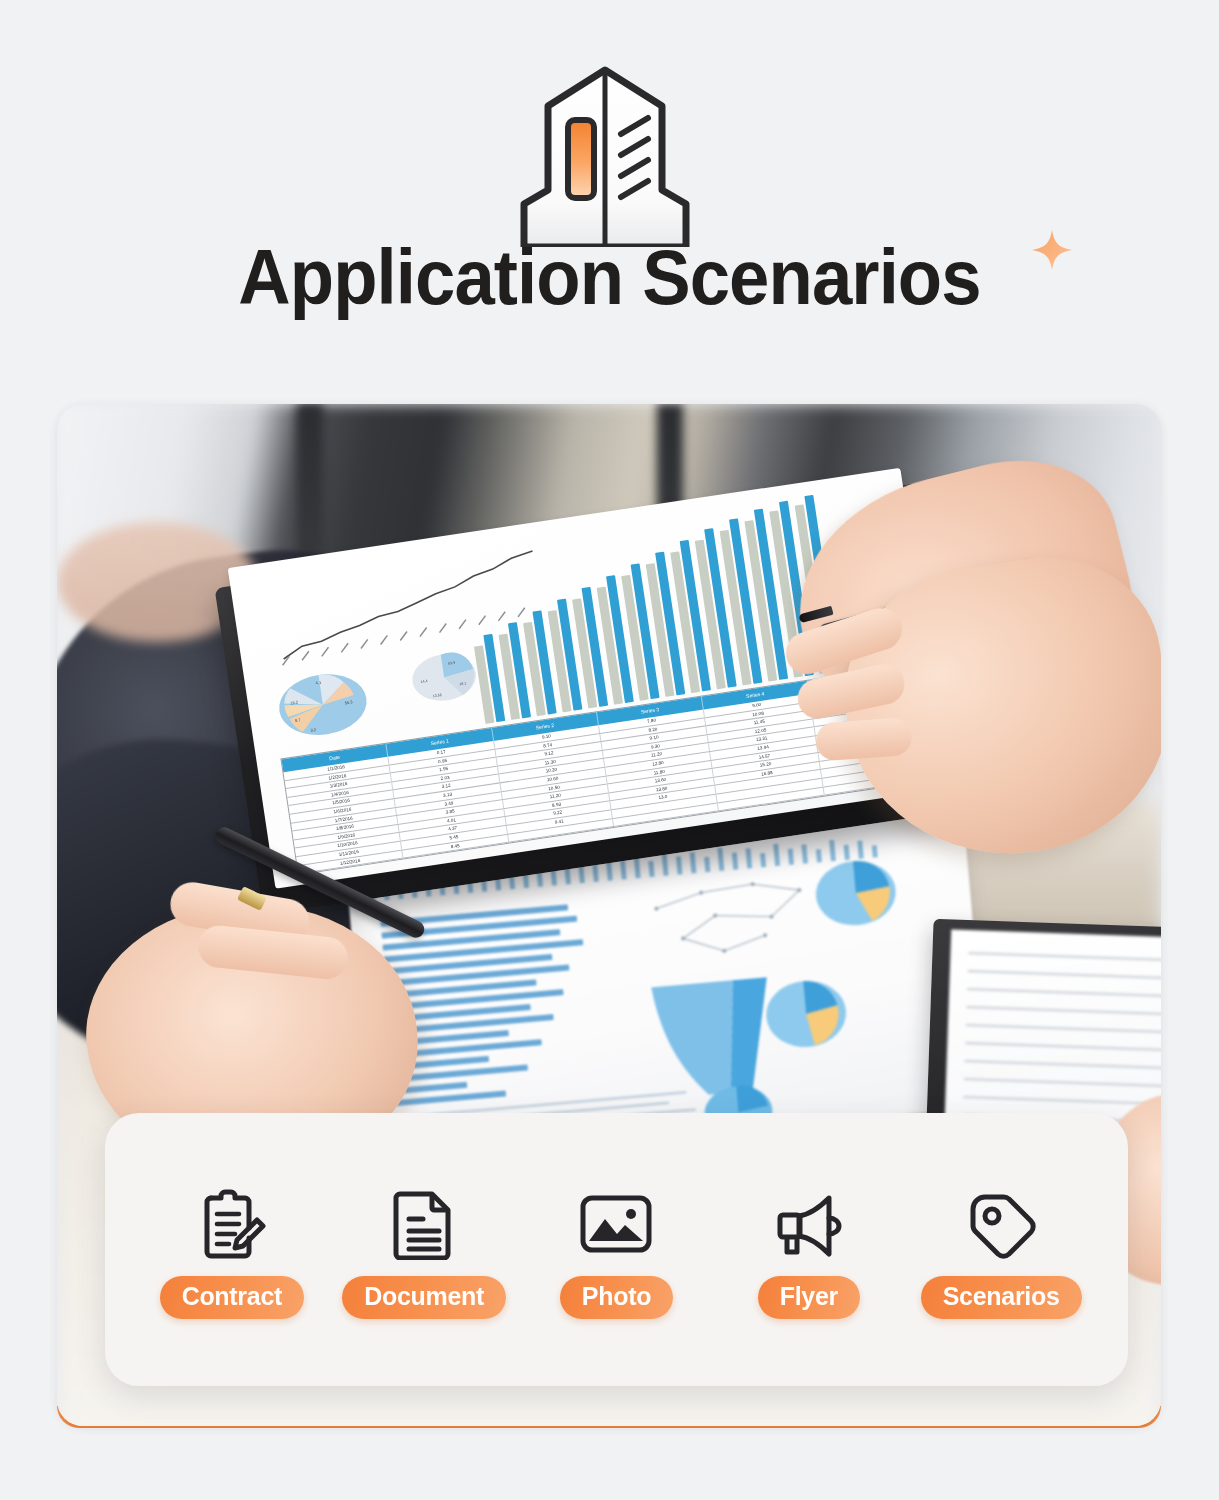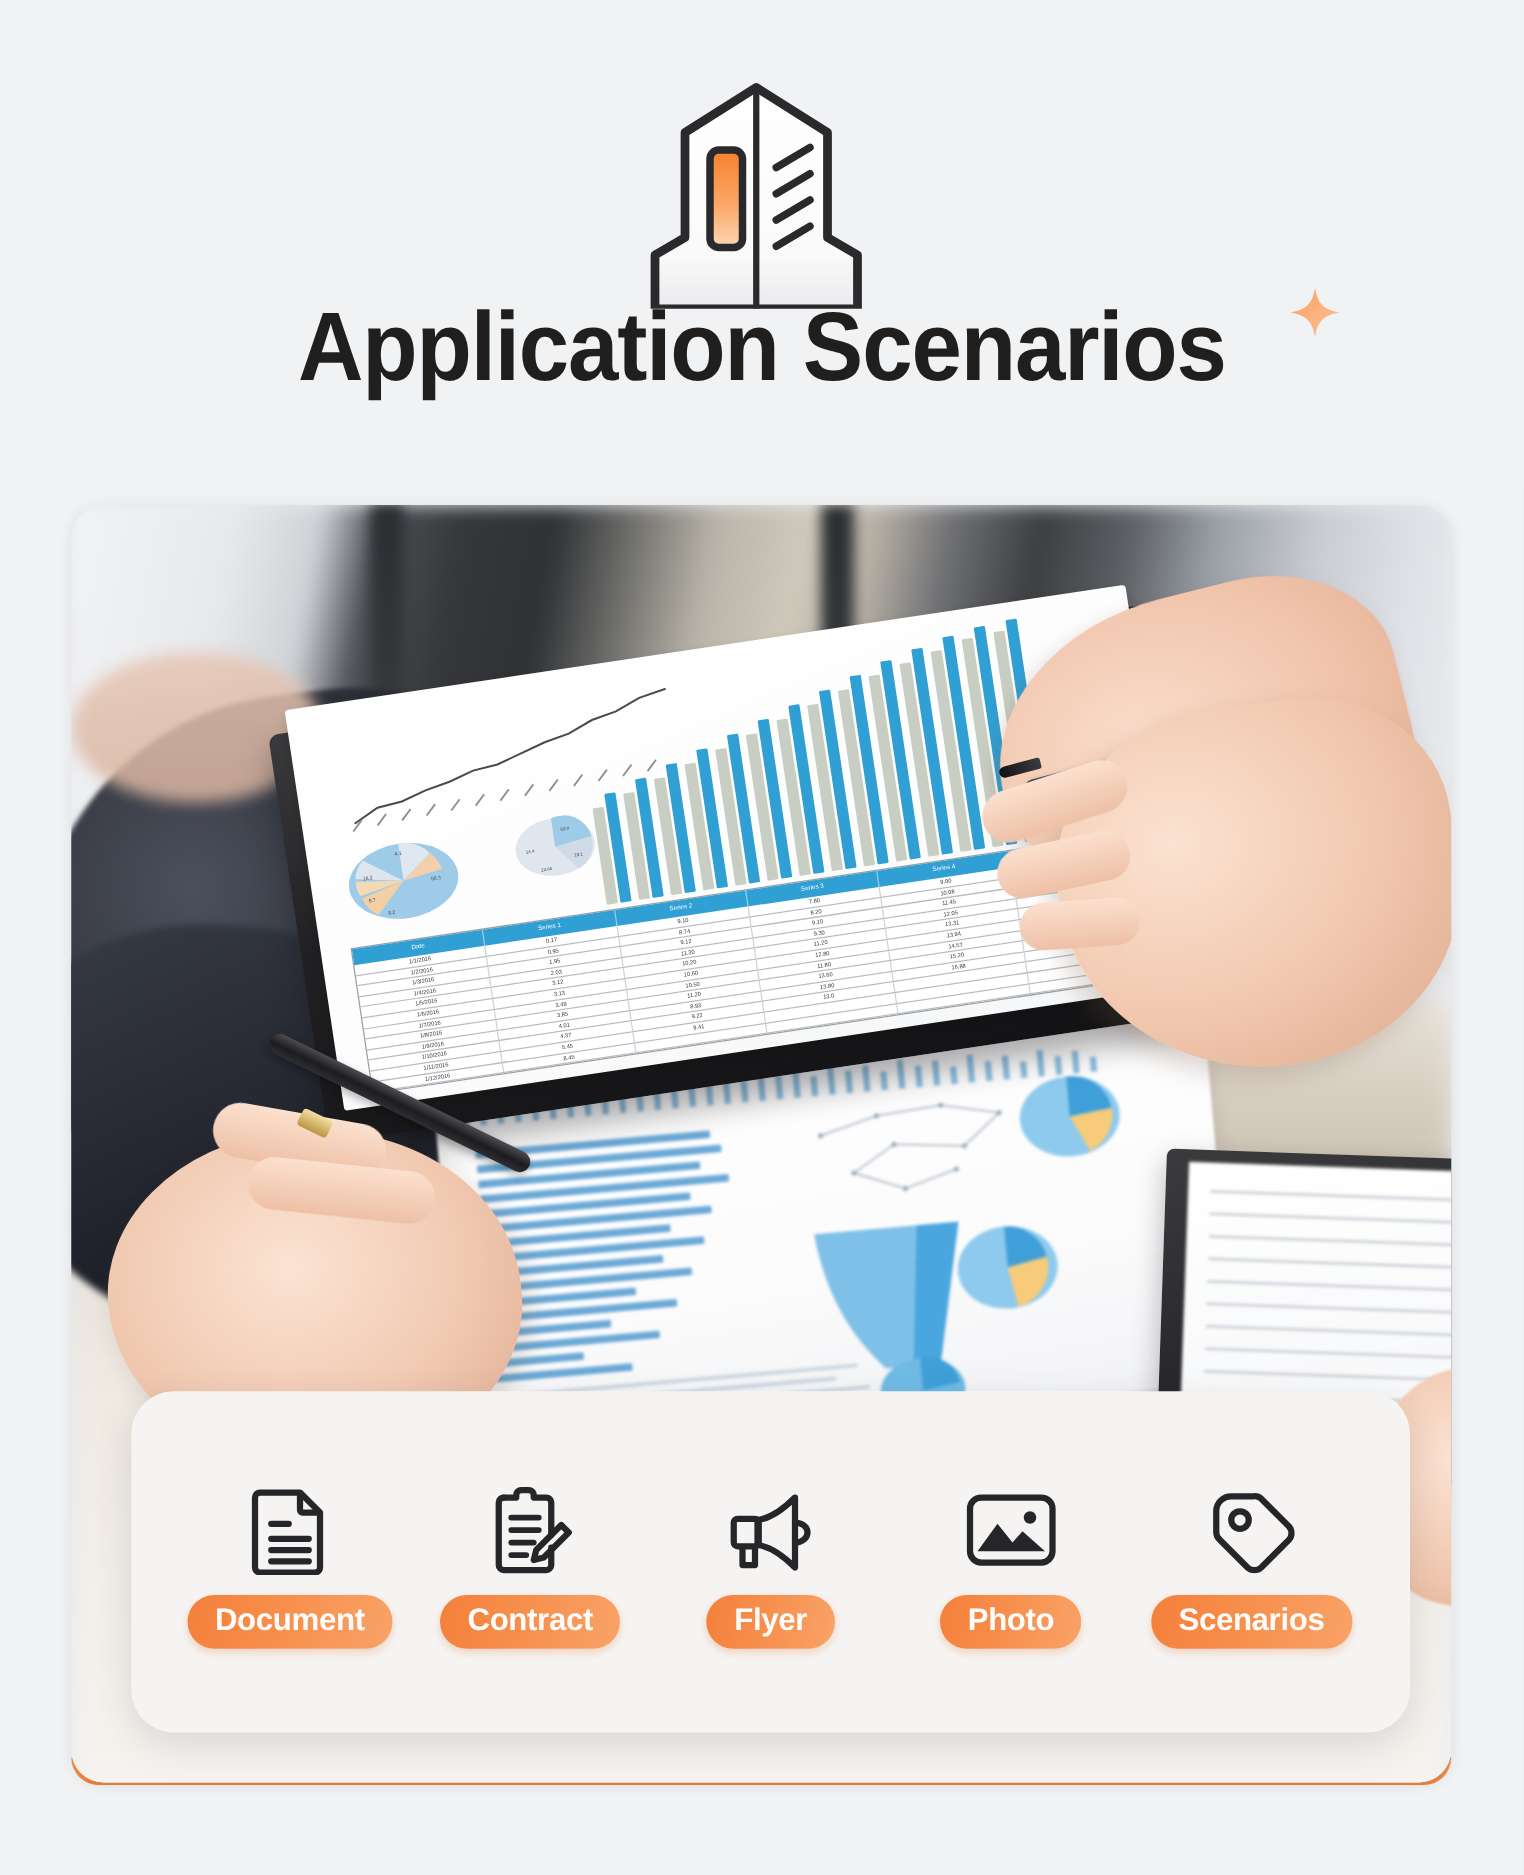--- a/index.html
+++ b/index.html
@@ -734,76 +734,76 @@
     <div class="pen2-gold"></div>
 
   </div>
 </div>
 
 <div id="badge-panel">
   <div id="badge-row">
 
     <div class="badge-item">
       <div class="badge-icon">
-        <svg viewBox="0 0 64 72" width="64" height="72">
-          <path d="M8 6 h32 l16 16 v44 a4 4 0 0 1 -4 4 h-44 a4 4 0 0 1 -4 -4 v-56 a4 4 0 0 1 4 -4 z" fill="none" stroke="#26262a" stroke-width="5" stroke-linejoin="round"></path>
-          <path d="M40 6 v14 a2 2 0 0 0 2 2 h14" fill="none" stroke="#26262a" stroke-width="5" stroke-linejoin="round"></path>
-          <g stroke="#26262a" stroke-width="5" stroke-linecap="round">
-            <line x1="17" y1="31" x2="31" y2="31"></line>
-            <line x1="17" y1="43" x2="47" y2="43"></line>
-            <line x1="17" y1="52" x2="47" y2="52"></line>
-            <line x1="17" y1="61" x2="47" y2="61"></line>
-          </g>
-        </svg>
-      </div>
-      <span class="badge-pill">Document</span>
-    </div>
-
-    <div class="badge-item">
-      <div class="badge-icon">
         <svg viewBox="0 0 70 72" width="70" height="72">
           <path d="M14 10 h10 v-2 a4 4 0 0 1 4 -4 h6 a4 4 0 0 1 4 4 v2 h10 a4 4 0 0 1 4 4 v26" fill="none" stroke="#26262a" stroke-width="5" stroke-linejoin="round" stroke-linecap="round"></path>
           <path d="M52 50 v14 a4 4 0 0 1 -4 4 h-34 a4 4 0 0 1 -4 -4 v-50 a4 4 0 0 1 4 -4" fill="none" stroke="#26262a" stroke-width="5" stroke-linejoin="round" stroke-linecap="round"></path>
           <g stroke="#26262a" stroke-width="4.6" stroke-linecap="round">
             <line x1="20" y1="26" x2="42" y2="26"></line>
             <line x1="20" y1="36" x2="42" y2="36"></line>
             <line x1="20" y1="46" x2="38" y2="46"></line>
             <line x1="20" y1="56" x2="32" y2="56"></line>
           </g>
           <path d="M60 32 l6 6 -20 20 -8 2 2 -8 z" fill="none" stroke="#26262a" stroke-width="5" stroke-linejoin="round"></path>
         </svg>
       </div>
       <span class="badge-pill">Contract</span>
     </div>
 
     <div class="badge-item">
       <div class="badge-icon">
-        <svg viewBox="0 0 80 68" width="80" height="68">
-          <path d="M60 8 C48 20 38 25 30 26 L30 46 C38 47 48 52 60 64 Z" fill="none" stroke="#26262a" stroke-width="5" stroke-linejoin="round"></path>
-          <rect x="11" y="25" width="20" height="22" rx="3" fill="none" stroke="#26262a" stroke-width="5" stroke-linejoin="round"></rect>
-          <path d="M60 28 a10 8 0 0 1 0 16" fill="none" stroke="#26262a" stroke-width="5" stroke-linecap="round"></path>
-          <path d="M18 47 L18 62 h10 L28 47" fill="none" stroke="#26262a" stroke-width="5" stroke-linejoin="round"></path>
-        </svg>
-      </div>
-      <span class="badge-pill">Flyer</span>
+        <svg viewBox="0 0 64 72" width="64" height="72">
+          <path d="M8 6 h32 l16 16 v44 a4 4 0 0 1 -4 4 h-44 a4 4 0 0 1 -4 -4 v-56 a4 4 0 0 1 4 -4 z" fill="none" stroke="#26262a" stroke-width="5" stroke-linejoin="round"></path>
+          <path d="M40 6 v14 a2 2 0 0 0 2 2 h14" fill="none" stroke="#26262a" stroke-width="5" stroke-linejoin="round"></path>
+          <g stroke="#26262a" stroke-width="5" stroke-linecap="round">
+            <line x1="17" y1="31" x2="31" y2="31"></line>
+            <line x1="17" y1="43" x2="47" y2="43"></line>
+            <line x1="17" y1="52" x2="47" y2="52"></line>
+            <line x1="17" y1="61" x2="47" y2="61"></line>
+          </g>
+        </svg>
+      </div>
+      <span class="badge-pill">Document</span>
     </div>
 
     <div class="badge-item">
       <div class="badge-icon">
         <svg viewBox="0 0 76 64" width="76" height="64">
           <rect x="5" y="6" width="66" height="52" rx="9" fill="none" stroke="#26262a" stroke-width="5"></rect>
           <circle cx="53" cy="22" r="5" fill="#26262a"></circle>
           <path d="M11 49 L27 27 L39 42 L47 33 L65 49 Z" fill="#26262a"></path>
         </svg>
       </div>
       <span class="badge-pill">Photo</span>
     </div>
 
     <div class="badge-item">
       <div class="badge-icon">
+        <svg viewBox="0 0 80 68" width="80" height="68">
+          <path d="M60 8 C48 20 38 25 30 26 L30 46 C38 47 48 52 60 64 Z" fill="none" stroke="#26262a" stroke-width="5" stroke-linejoin="round"></path>
+          <rect x="11" y="25" width="20" height="22" rx="3" fill="none" stroke="#26262a" stroke-width="5" stroke-linejoin="round"></rect>
+          <path d="M60 28 a10 8 0 0 1 0 16" fill="none" stroke="#26262a" stroke-width="5" stroke-linecap="round"></path>
+          <path d="M18 47 L18 62 h10 L28 47" fill="none" stroke="#26262a" stroke-width="5" stroke-linejoin="round"></path>
+        </svg>
+      </div>
+      <span class="badge-pill">Flyer</span>
+    </div>
+
+    <div class="badge-item">
+      <div class="badge-icon">
         <svg viewBox="0 0 72 70" width="72" height="70">
           <path d="M8 20 a12 12 0 0 1 12 -12 h18 a8 8 0 0 1 6 2 l22 22 a8 8 0 0 1 0 11 l-22 22 a8 8 0 0 1 -11 0 l-22 -22 a8 8 0 0 1 -3 -6 z" fill="none" stroke="#26262a" stroke-width="5" stroke-linejoin="round"></path>
           <circle cx="27" cy="27" r="7" fill="none" stroke="#26262a" stroke-width="5"></circle>
         </svg>
       </div>
       <span class="badge-pill">Scenarios</span>
     </div>
 
   </div>
 </div>

